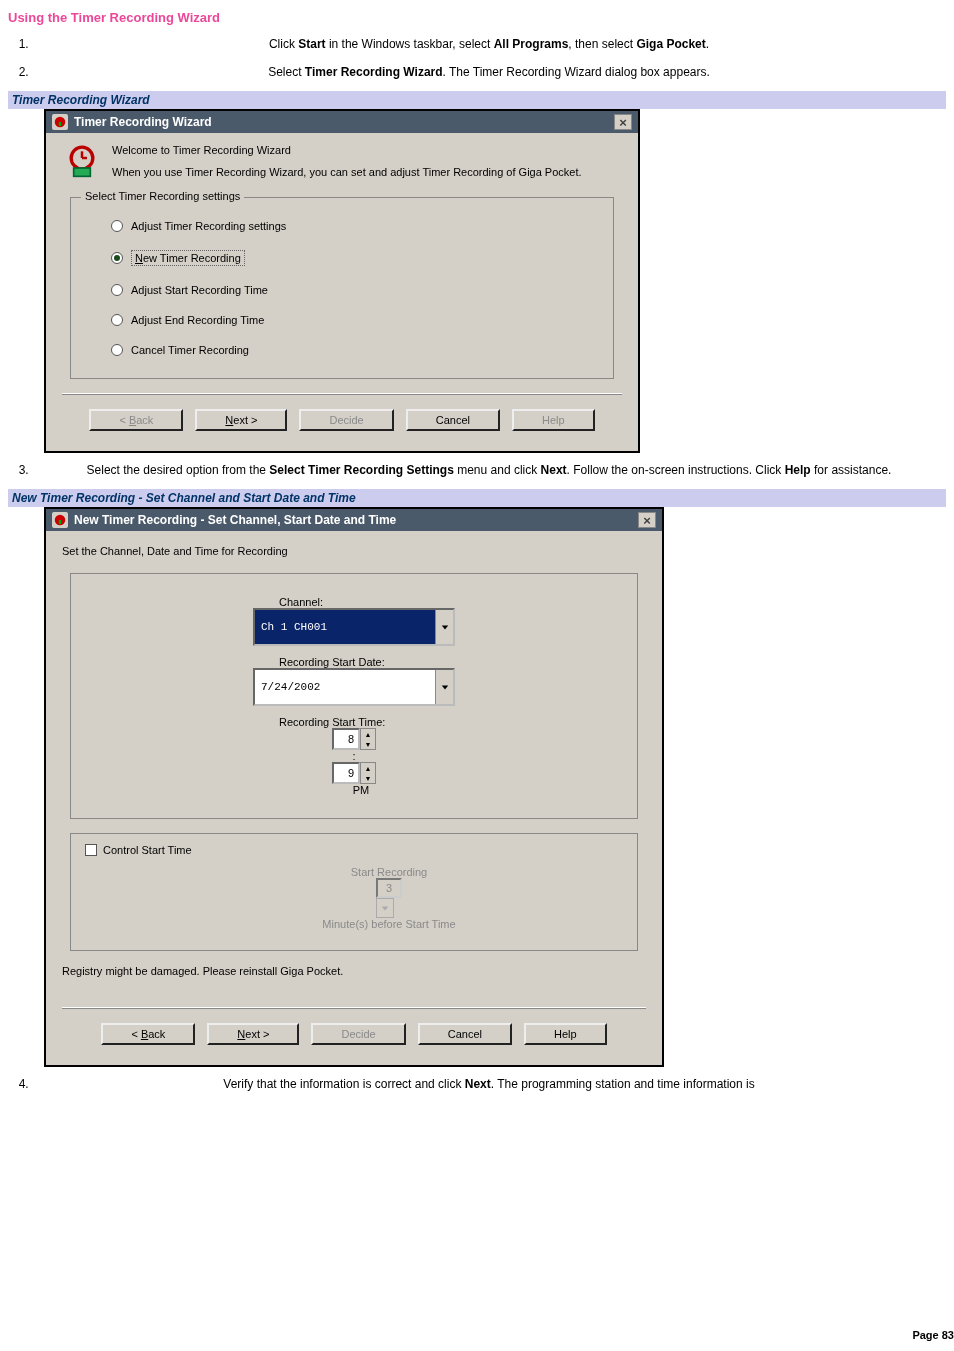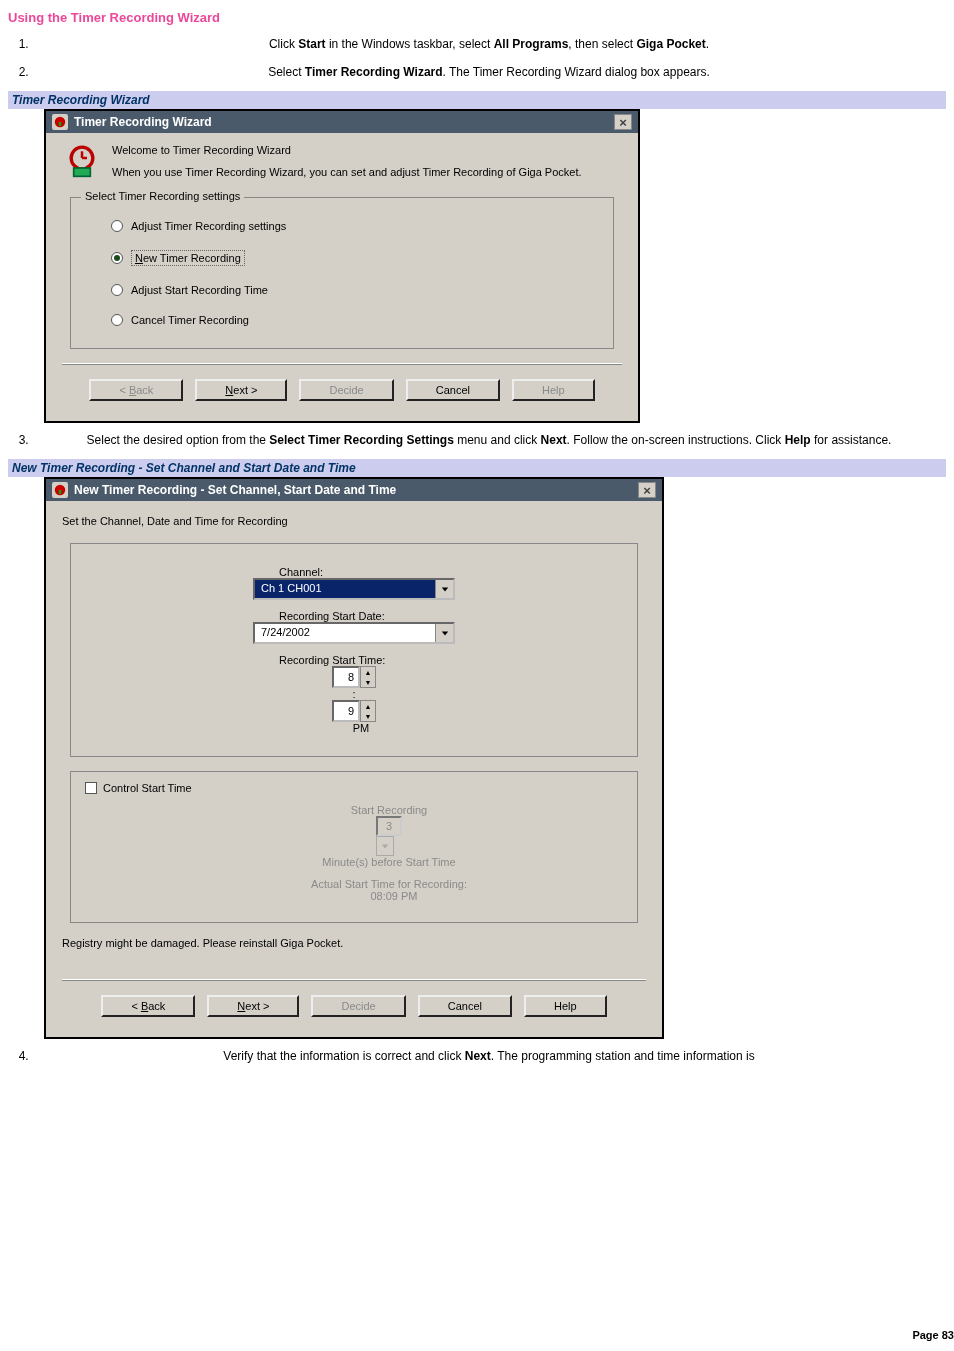--- a/index.html
+++ b/index.html
@@ -107,22 +107,23 @@
   .btn {
     min-width:78px; padding:3px 28px;
     background:#d4d0c8; border:2px outset #eee; border-right-color:#777; border-bottom-color:#777;
     font-size:11px; color:#000;
   }
   .btn.disabled { color:#8a8a8a; }
   
   .form-row { display:flex; align-items:center; margin: 10px 0; font-size:11px;flex-direction:column;}
   .form-row .lbl { width:150px; }
   .combo {
-    display:flex; align-items:flex-start; border:2px inset #bbb; background:#fff;
-    height:22px;
+    display:flex; align-items:center; border:2px inset #bbb; background:#fff;
+    height:38px;
+    font-family:Liberation Mono, monospace;
   }
   .combo.sel { background:#0a246a; color:#fff; }
   .combo .val { padding:2px 6px; min-width:180px; font-size:11px;}
   .combo .caret {
     width:18px; height:100%; background:#d4d0c8; border-left:1px solid #888;
     display:flex; align-items:center; justify-content:center;
   }
   .caret svg { width:8px; height:8px; }
   .spin {
     display:flex; align-items:center; height:22px;
@@ -192,20 +193,24 @@
         <div class="radio-row">
           <span class="radio checked"></span>
           <span class="dotted"><u class="access">N</u>ew Timer Recording</span>
         </div>
         <div class="radio-row">
           <span class="radio"></span>
           <span>Adjust Start Recording Time</span>
         </div>
         <div class="radio-row">
           <span class="radio"></span>
+          <span>Adjust End Recording Time</span>
+        </div>
+        <div class="radio-row">
+          <span class="radio"></span>
           <span>Cancel Timer Recording</span>
         </div>
       </div>
       <div class="divider"></div>
       <div class="btnrow">
         <div class="btn disabled">&lt; <u class="access">B</u>ack</div>
         <div class="btn"><u class="access">N</u>ext &gt;</div>
         <div class="btn disabled">Decide</div>
         <div class="btn">Cancel</div>
         <div class="btn disabled">Help</div>
@@ -289,24 +294,20 @@
         <div class="form-row muted" style="margin-left:70px;">
           <span>Start Recording</span>
           <span style="margin:0 8px; border:2px inset #ccc; padding:2px 8px; background:#d4d0c8;">3</span>
           <span class="caret" style="width:18px;height:20px;background:#d4d0c8;border:1px solid #aaa;display:flex;align-items:center;justify-content:center;margin-right:8px;">
               <svg viewBox="0 0 10 10">
                 <polygon points="1,3 9,3 5,8" fill="#aaa"></polygon>
               </svg>
             </span>
           <span>Minute(s) before Start Time</span>
         </div>
-        <div class="form-row muted" style="margin-left:70px;">
-          <span>Actual Start Time for Recording:</span>
-          <span style="margin-left:10px;">08:09 PM</span>
-        </div>
       </div>
 
       <div style="margin:2px 0 30px 0;">Registry might be damaged. Please reinstall Giga Pocket.</div>
 
       <div class="divider"></div>
       <div class="btnrow">
         <div class="btn">&lt; <u class="access">B</u>ack</div>
         <div class="btn"><u class="access">N</u>ext &gt;</div>
         <div class="btn disabled">Decide</div>
         <div class="btn">Cancel</div>

